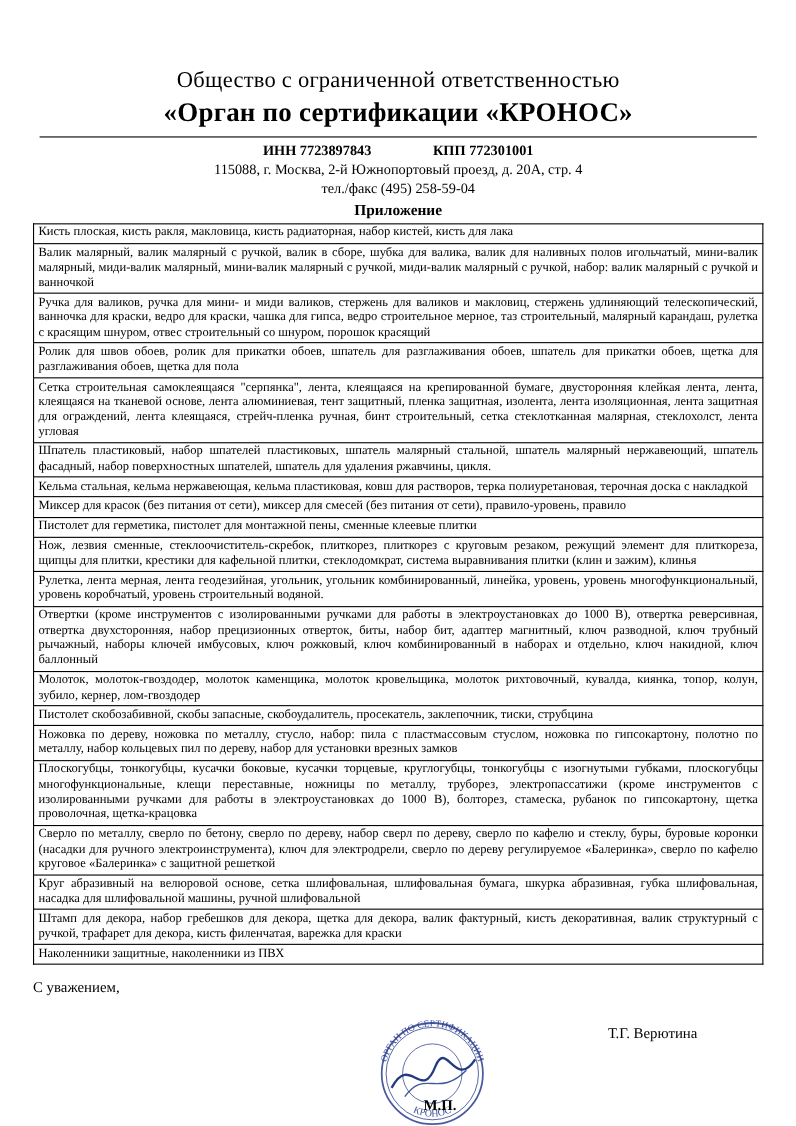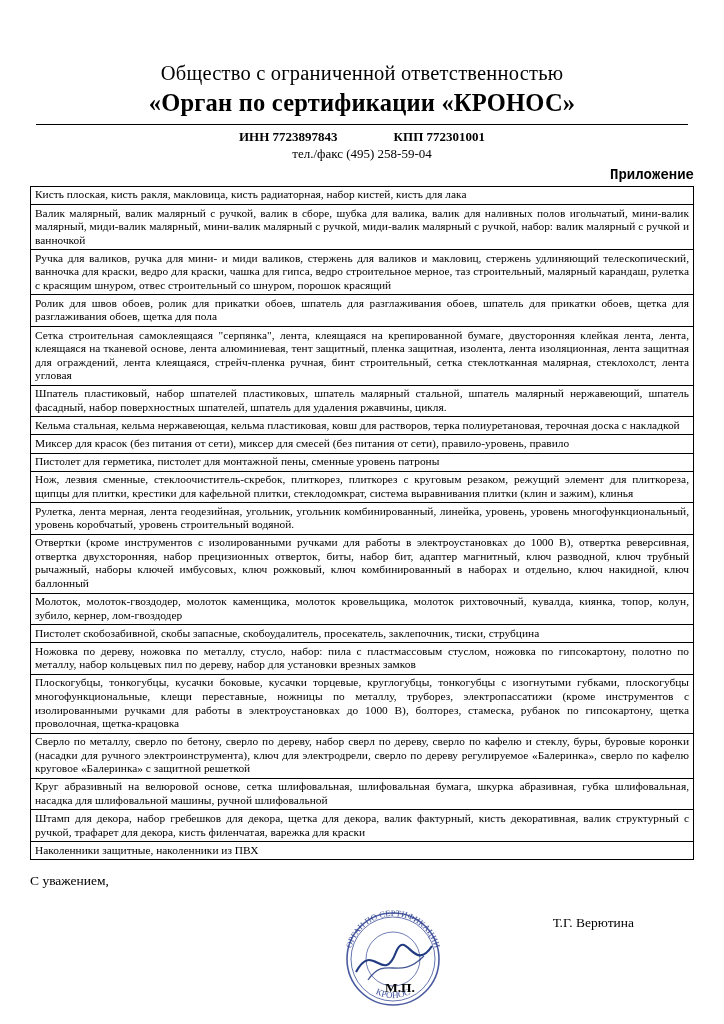--- a/index.html
+++ b/index.html
@@ -48,26 +48,25 @@
     font-size: 13px;
     margin-top: 3px;
     font-weight: bold;
   }
   .addr, .phone {
     text-align: center;
     font-size: 13px;
     margin-top: 1px;
   }
   .app-title {
-    text-align: right;
+    text-align: center;
     font-size: 14px;
     font-weight: bold;
     margin-top: 5px;
     margin-bottom: 3px;
-    font-family: Liberation Mono, monospace;
   }
   table.items {
     width: 100%;
     border-collapse: collapse;
     table-layout: fixed;
   }
   table.items td {
     border: 1px solid #000;
     padding: 1.5px 4px 2px 4px;
     font-size: 11.4px;
@@ -120,20 +119,21 @@
 
   <div class="org-line1">Общество с ограниченной ответственностью</div>
   <div class="org-line2">«Орган по сертификации «КРОНОС»</div>
 
   <hr class="rule">
 
   <div class="reg-row">
     <span>ИНН 7723897843</span>
     <span>КПП 772301001</span>
   </div>
+  <div class="addr">115088, г. Москва, 2-й Южнопортовый проезд, д. 20А, стр. 4</div>
   <div class="phone">тел./факс (495) 258-59-04</div>
 
   <div class="app-title">Приложение</div>
 
   <table class="items">
     <tbody>
       <tr>
           <td>Кисть плоская, кисть ракля, макловица, кисть радиаторная, набор кистей, кисть для лака</td>
         </tr>
       <tr>
@@ -151,21 +151,21 @@
       <tr>
           <td>Шпатель пластиковый, набор шпателей пластиковых, шпатель малярный стальной, шпатель малярный нержавеющий, шпатель фасадный, набор поверхностных шпателей, шпатель для удаления ржавчины, цикля.</td>
         </tr>
       <tr>
           <td>Кельма стальная, кельма нержавеющая, кельма пластиковая, ковш для растворов, терка полиуретановая, терочная доска с накладкой</td>
         </tr>
       <tr>
           <td>Миксер для красок (без питания от сети), миксер для смесей (без питания от сети), правило-уровень, правило</td>
         </tr>
       <tr>
-          <td>Пистолет для герметика, пистолет для монтажной пены, сменные уровень патроны</td>
+          <td>Пистолет для герметика, пистолет для монтажной пены, сменные клеевые плитки</td>
         </tr>
       <tr>
           <td>Нож, лезвия сменные, стеклоочиститель-скребок, плиткорез, плиткорез с круговым резаком, режущий элемент для плиткореза, щипцы для плитки, крестики для кафельной плитки, стеклодомкрат, система выравнивания плитки (клин и зажим), клинья</td>
         </tr>
       <tr>
           <td>Рулетка, лента мерная, лента геодезийная, угольник, угольник комбинированный, линейка, уровень, уровень многофункциональный, уровень коробчатый, уровень строительный водяной.</td>
         </tr>
       <tr>
           <td>Отвертки (кроме инструментов с изолированными ручками для работы в электроустановках до 1000 В), отвертка реверсивная, отвертка двухсторонняя, набор прецизионных отверток, биты, набор бит, адаптер магнитный, ключ разводной, ключ трубный рычажный, наборы ключей имбусовых, ключ рожковый, ключ комбинированный в наборах и отдельно, ключ накидной, ключ баллонный</td>
         </tr>

